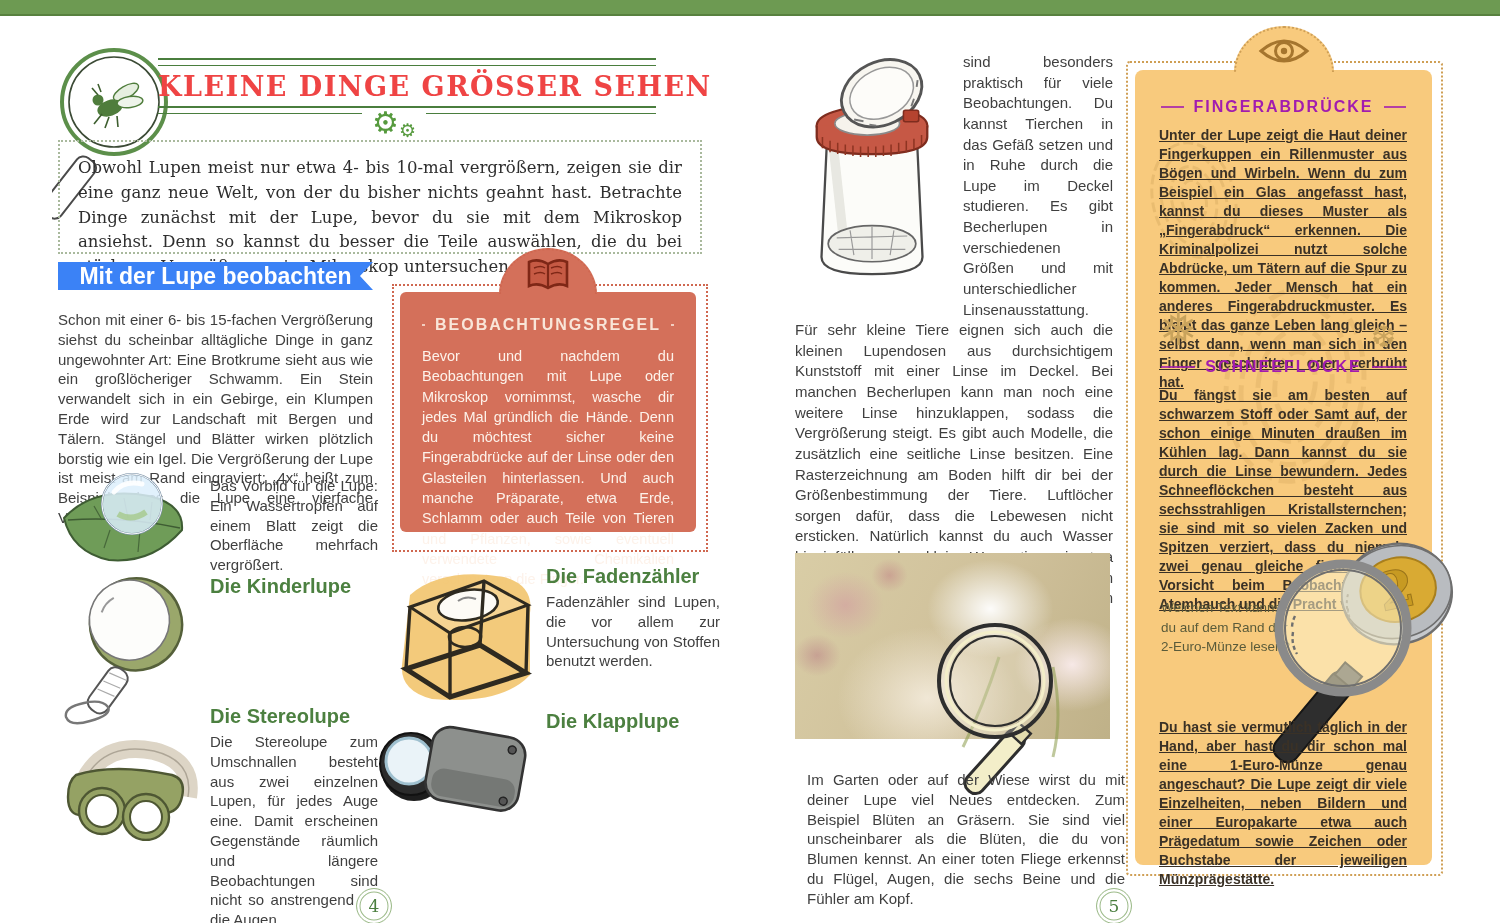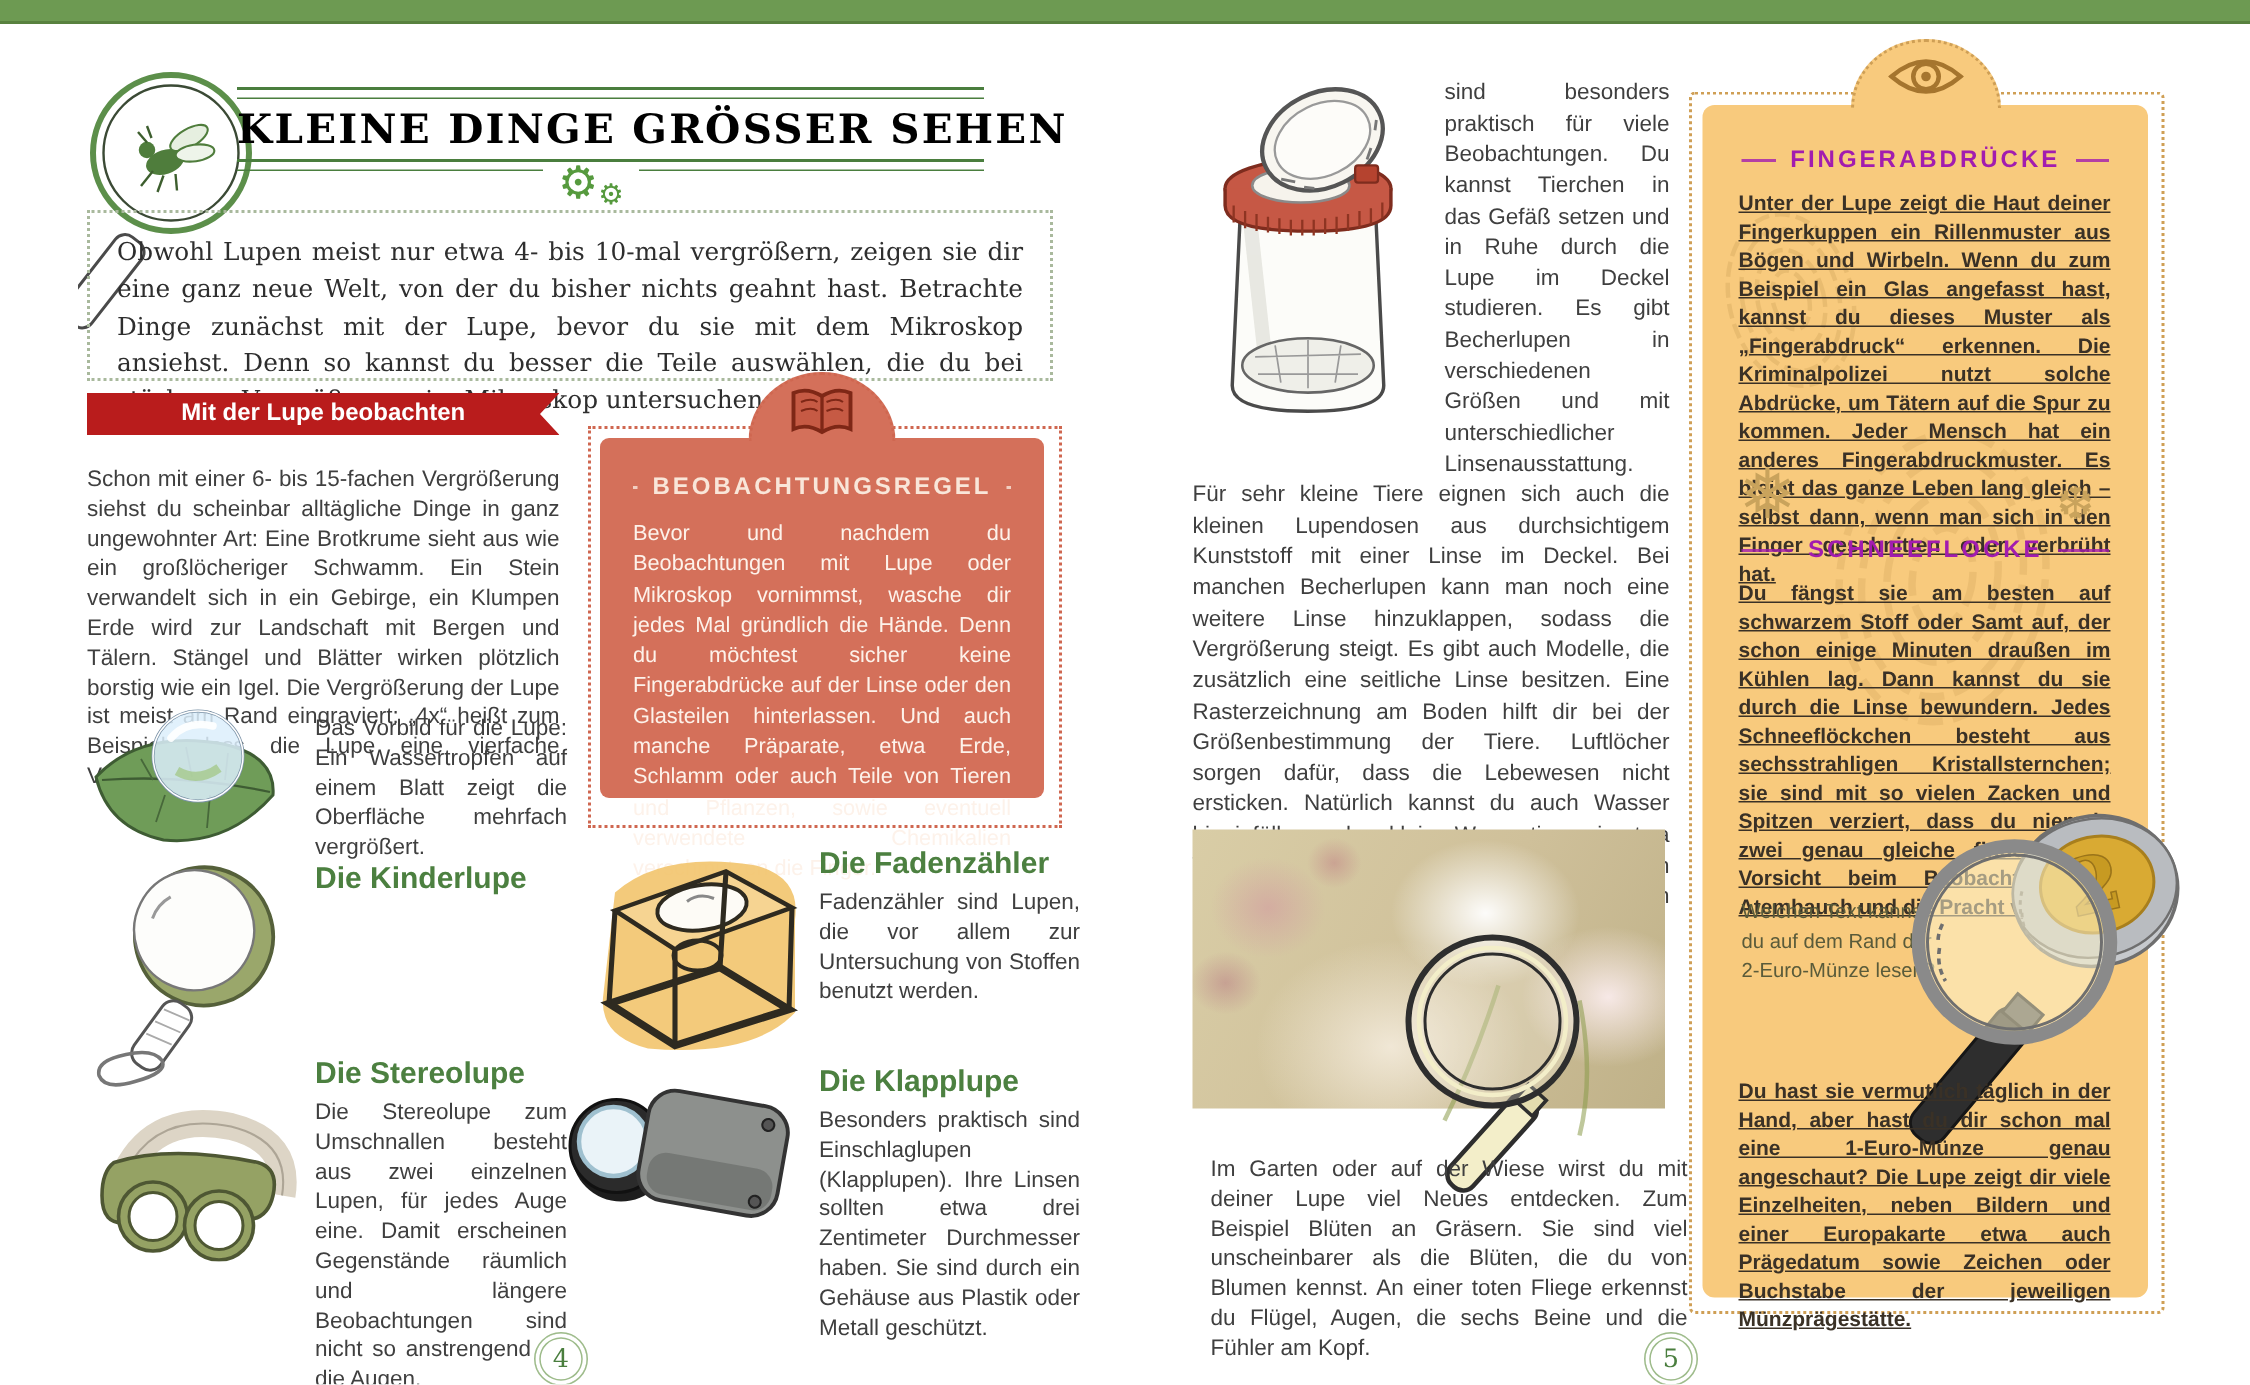--- a/index.html
+++ b/index.html
@@ -6,36 +6,36 @@
   #page{position:relative;width:1500px;height:923px;background:#fff;overflow:hidden;
         font-family:"Liberation Sans",sans-serif;color:#3f3f3f;}
   .abs{position:absolute;}
 
   
   .top-strip{left:0;top:0;width:1500px;height:14px;background:#6d9a52;border-bottom:2px solid #58813f;}
 
   
   .title-block{left:158px;top:58px;width:498px;}
   .rule{height:5px;border-top:2px solid #4a7e3e;border-bottom:1px solid #4a7e3e;}
-  .title-text{font-family:"DejaVu Serif",serif;font-weight:bold;color:#000000;
+  .title-text{font-family:"DejaVu Serif",serif;font-weight:bold;color:#ef4444;
       font-size:27px;letter-spacing:1.5px;text-align:center;padding:5px 0 4px;white-space:nowrap;}
   .mag-fly{left:52px;top:40px;}
 
   
   .intro-box{left:58px;top:140px;width:604px;height:96px;border:2px dotted #a9b99d;
       padding:14px 18px 0;font-family:"DejaVu Serif",serif;font-size:16.5px;line-height:1.5;
       color:#2e2e2e;text-align:justify;}
   .gears{left:362px;top:108px;background:#fff;padding:0 10px;color:#569a3e;
       font-family:"DejaVu Sans",sans-serif;line-height:1;}
   .gears .g1{font-size:30px;}  .gears .g2{font-size:19px;vertical-align:-4px;}
 
   
   .left-col{left:58px;top:262px;width:315px;}
-  .banner{position:absolute;left:0;top:0;width:315px;height:28px;background:#b91c1c;color:#fff;
-      font-weight:bold;font-size:16px;text-align:center;line-height:28px;
+  .banner{position:absolute;left:0;top:0;width:315px;height:28px;background:#3b82f6;color:#fff;
+      font-weight:bold;font-size:23px;text-align:center;line-height:28px;
       clip-path:polygon(0 0,100% 0,calc(100% - 13px) 50%,100% 100%,0 100%);}
   .body-p{font-size:15px;line-height:1.32;text-align:justify;}
   .lp-para{position:absolute;left:0;top:33px;width:315px;}
   .fig-row{position:absolute;left:0;width:320px;}
   .green-h{color:#4c8040;font-size:20px;font-weight:bold;margin:0 0 4px;}
   .drop-fig{top:206px;}
   .kinder{top:313px;} .stereo{top:443px;}
   .fig-art{position:absolute;left:-4px;top:0;}
   .fig-txt{margin-left:152px;}
   .stereo .fig-art{top:18px;}
@@ -226,21 +226,20 @@
         <circle cx="33" cy="45" r="23" fill="#eaf3f8" stroke="#9fc0cf" stroke-width="3"></circle>
         <g transform="rotate(10 100 55)">
           <rect x="52" y="16" width="94" height="74" rx="18" fill="#8d908d" stroke="#333" stroke-width="2.6"></rect>
           <rect x="58" y="58" width="84" height="28" rx="12" fill="#6f726f" opacity=".8"></rect>
           <circle cx="132" cy="28" r="4" fill="#555" stroke="#222" stroke-width="1.4"></circle>
           <circle cx="132" cy="80" r="4" fill="#555" stroke="#222" stroke-width="1.4"></circle>
         </g>
       </svg>
       <div class="fig-txt">
         <h3 class="green-h">Die Klapplupe</h3>
-        <div class="body-p">Besonders praktisch sind Einschlaglupen (Klapplupen). Ihre Linsen sollten etwa drei Zentimeter Durchmesser haben. Sie sind durch ein Gehäuse aus Plastik oder Metall geschützt.</div>
       </div>
     </div>
   </div>
 
   <div class="abs right-col">
     <div>
       <svg class="becher-art" viewBox="0 0 170 250">
         <path d="M38 82 L32 210 Q32 228 85 228 Q138 228 138 210 L132 82 Z" fill="#fcfcf9" stroke="#4a4a4a" stroke-width="2.4"></path>
         <path d="M44 90 L56 200" stroke="#e6e6e0" stroke-width="10" opacity=".9"></path>
         <ellipse cx="85" cy="196" rx="46" ry="19" fill="#efefe9" stroke="#666" stroke-width="1.8"></ellipse>

